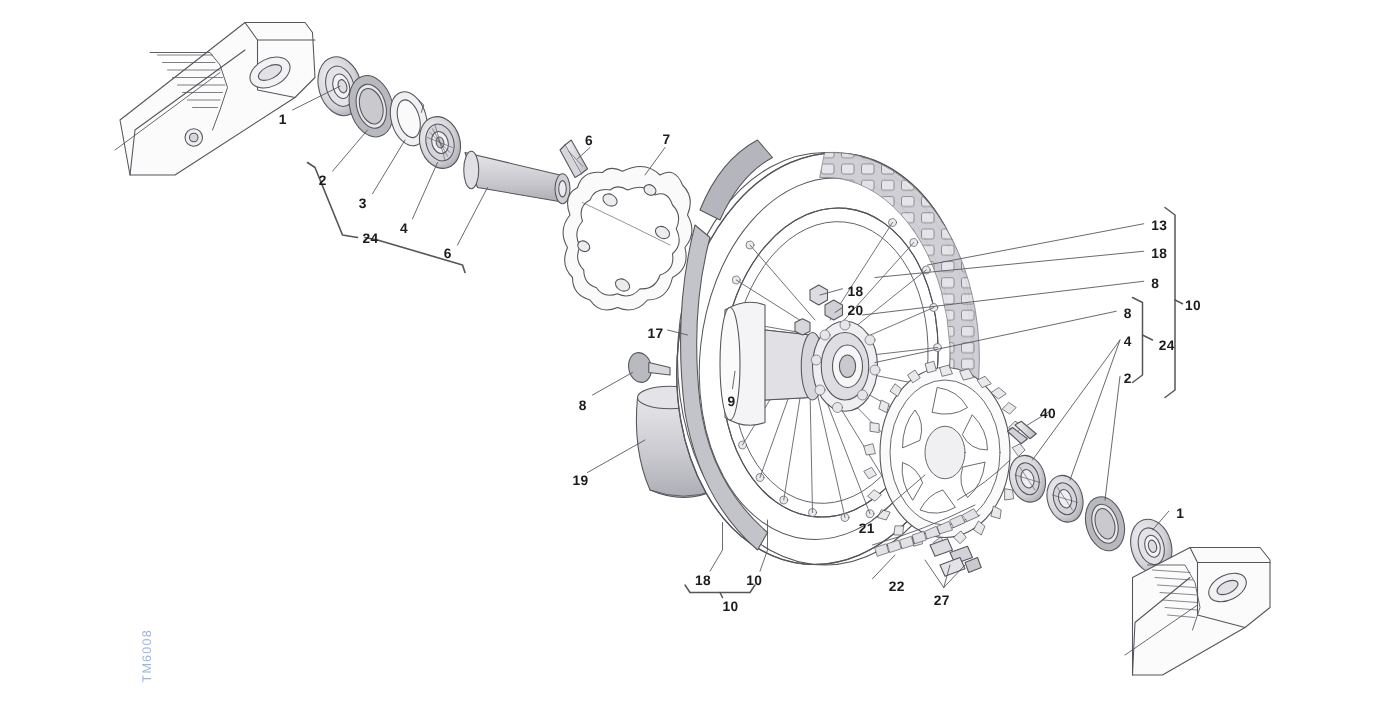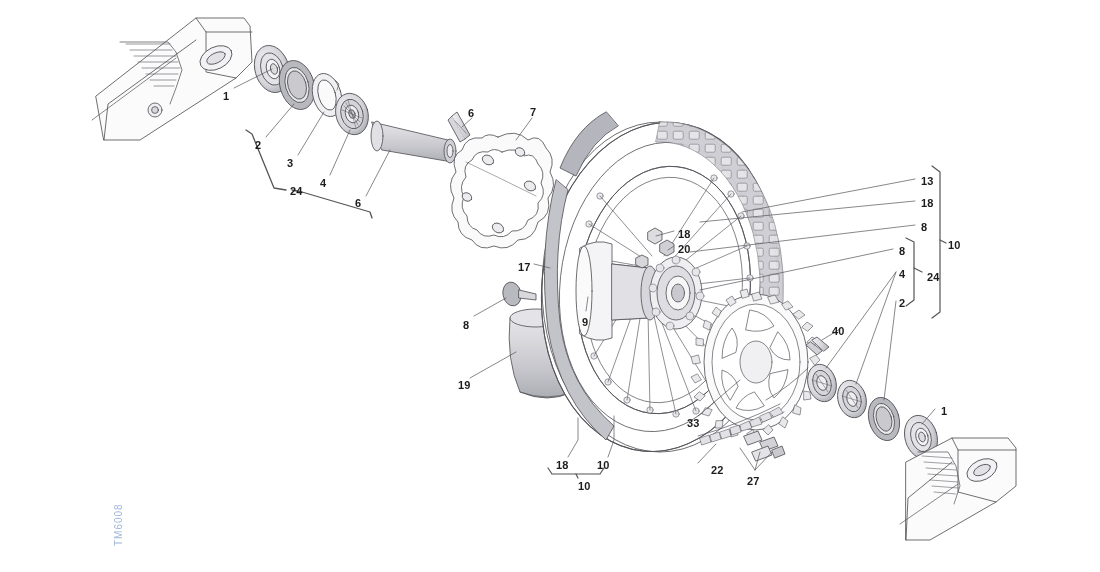--- a/index.html
+++ b/index.html
@@ -458,21 +458,21 @@
   <div class="callout" style="left:678px;top:244px">20</div>
   <div class="callout" style="left:921px;top:176px">13</div>
   <div class="callout" style="left:921px;top:198px">18</div>
   <div class="callout" style="left:921px;top:222px">8</div>
   <div class="callout" style="left:899px;top:246px">8</div>
   <div class="callout" style="left:899px;top:269px">4</div>
   <div class="callout" style="left:899px;top:298px">2</div>
   <div class="callout" style="left:927px;top:272px">24</div>
   <div class="callout" style="left:948px;top:240px">10</div>
   <div class="callout" style="left:832px;top:326px">40</div>
-  <div class="callout" style="left:687px;top:418px">33</div>
+  <div class="callout" style="left:687px;top:418px">21</div>
   <div class="callout" style="left:711px;top:465px">22</div>
   <div class="callout" style="left:747px;top:476px">27</div>
   <div class="callout" style="left:556px;top:460px">18</div>
   <div class="callout" style="left:597px;top:460px">10</div>
   <div class="callout" style="left:578px;top:481px">10</div>
   <div class="callout" style="left:941px;top:406px">1</div>
 
   <div class="watermark" style="left:124px;top:535px">TM6008</div>
 
 </div>

